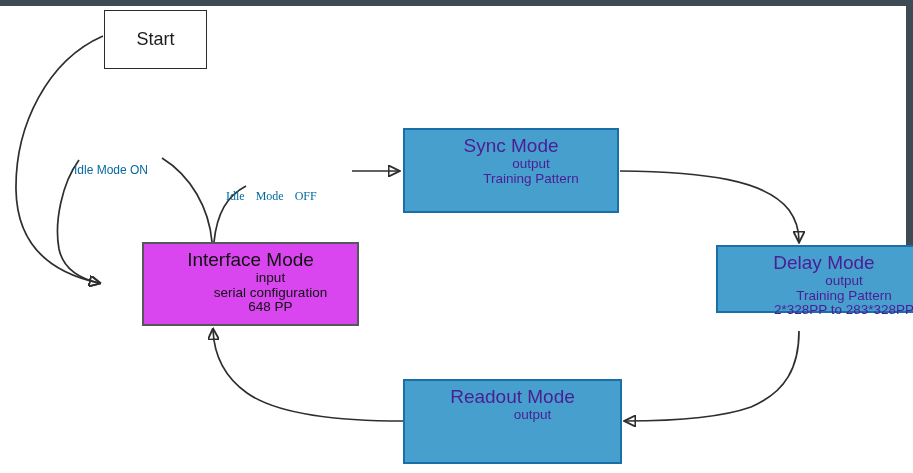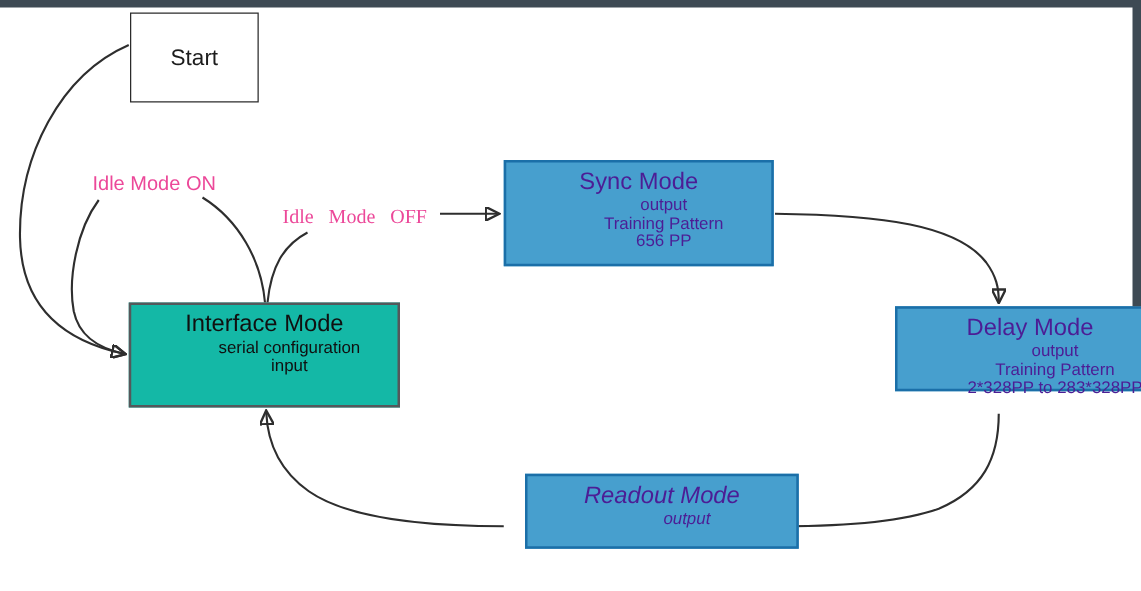--- a/index.html
+++ b/index.html
@@ -25,57 +25,59 @@
     position: absolute; left: 0; top: 0;
     width: 913px; height: 473px;
   }
   svg.edges path { fill: none; stroke: #2e2e2e; stroke-width: 1.7; }
   .node {
     position: absolute;
     box-sizing: border-box;
     text-align: center;
   }
   .node-start {
-    left: 104px; top: 10px; width: 103px; height: 72px;
+    left: 104px; top: 10px; width: 103px; height: 59px;
     background: #ffffff;
     border: 1.6px solid #2b2b2b;
     display: flex; align-items: center; justify-content: center;
     font-size: 18px; color: #1c1c1c;
   }
   .node-blue {
     background: #479fce;
     border: 2px solid #1b6fa8;
     color: #4c1d95;
   }
   .node-gray {
-    background: #14b8a6;
+    background: #d946ef;
     border: 2px solid #54585b;
     color: #101010;
+    margin-left: 39px;
   }
   .node-interface { left: 103px; top: 242px; width: 217px; height: 84px; }
   .node-sync     { left: 403px; top: 128px; width: 216px; height: 85px; }
   .node-delay    { left: 716px; top: 245px; width: 216px; height: 68px; }
-  .node-readout  { left: 420px; top: 379px; width: 219px; height: 60px; font-style: italic; }
+  .node-readout  { left: 403px; top: 379px; width: 219px; height: 85px; }
   .node-title {
     font-size: 19px;
     line-height: 22px;
     padding-top: 5px;
     white-space: nowrap;
   }
   .node-line {
     font-size: 13.5px;
     line-height: 14.5px;
     white-space: nowrap;
     padding-left: 40px;
   }
   .edge-label {
     position: absolute;
-    font-size: 16px;
-    color: #ec4899;
+    font-size: 12px;
+    color: #0369a1;
     white-space: nowrap;
+    margin-top: 24px;
   }
   .label-idle-on  { left: 74px;  top: 139px; }
   .label-idle-off { left: 226px; top: 165px; word-spacing: 8px; font-family: Liberation Serif, serif; }
 </style>
 </head>
 <body>
 
 <div class="stage">
 
   <svg class="edges" viewBox="0 0 913 473">
@@ -93,29 +95,29 @@
     <path d="M 799 331 C 799 367 786 392 751 407 C 717 419 668 421 626 421" marker-end="url(#arrow)"></path>
     <path d="M 403 421 C 333 421 277 414 247 393 C 223 376 214 353 213 330" marker-end="url(#arrow)"></path>
   </svg>
 
   <div class="node node-start">
     <span>Start</span>
   </div>
 
   <div class="node node-gray node-interface">
     <div class="node-title">Interface Mode</div>
+    <div class="node-line">input</div>
     <div class="node-line">serial configuration</div>
-    <div class="node-line">input</div>
+    <div class="node-line">648 PP</div>
   </div>
 
   <div class="node node-blue node-sync">
     <div class="node-title">Sync Mode</div>
     <div class="node-line">output</div>
     <div class="node-line">Training Pattern</div>
-    <div class="node-line">656 PP</div>
   </div>
 
   <div class="node node-blue node-delay">
     <div class="node-title">Delay Mode</div>
     <div class="node-line">output</div>
     <div class="node-line">Training Pattern</div>
     <div class="node-line">2*328PP to 283*328PP</div>
   </div>
 
   <div class="node node-blue node-readout">

